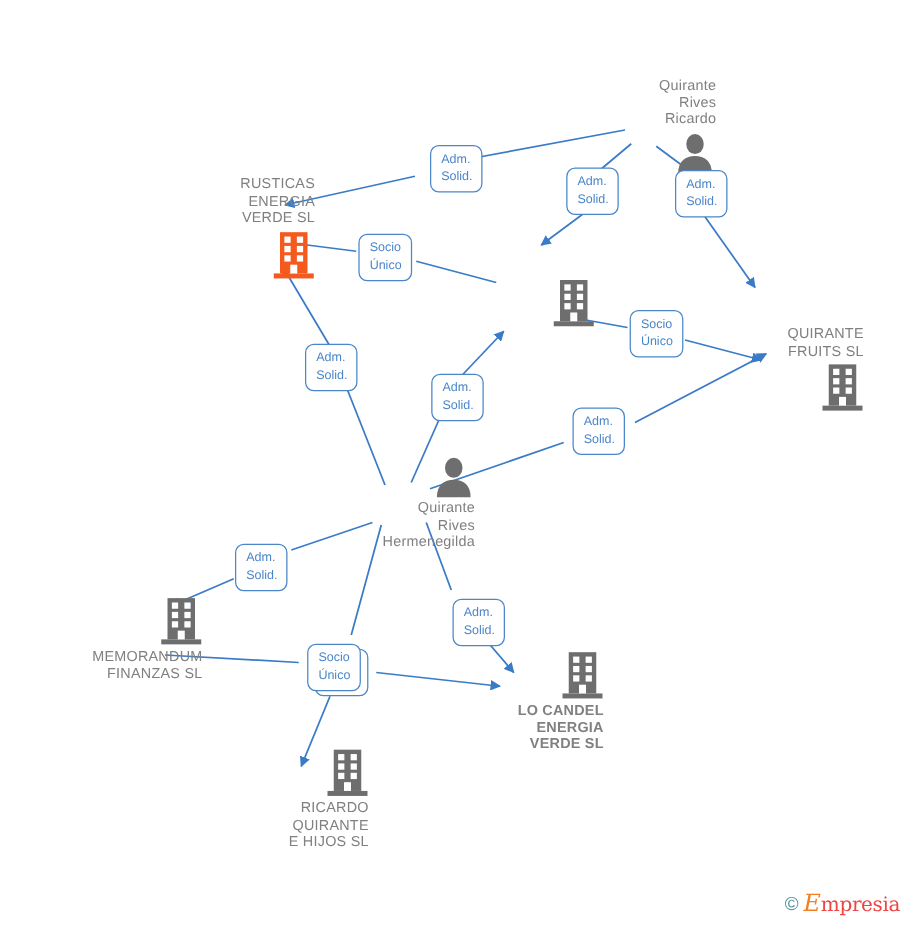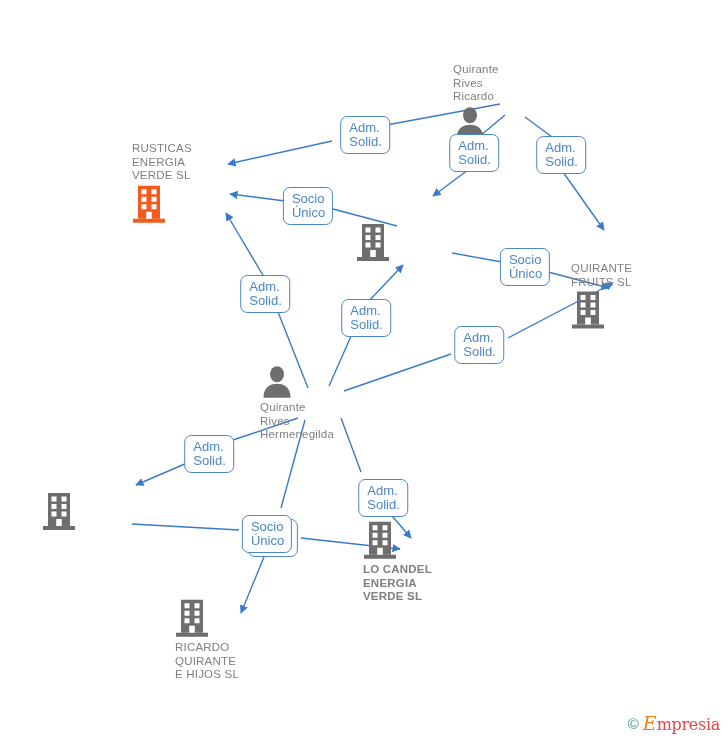--- a/index.html
+++ b/index.html
@@ -6,33 +6,33 @@
   body{
     width:728px;height:740px;
     background:#ffffff;
     font-family:"Liberation Sans",sans-serif;
     overflow:hidden;
     position:relative;
   }
   #canvas{position:absolute;left:0;top:0;width:728px;height:740px;}
   #edges{position:absolute;left:0;top:0;width:728px;height:740px;pointer-events:none;}
 
-  .node{position:absolute;transform:translate(-50%,-50%);text-align:left;width:120px;}
+  .node{position:absolute;transform:translate(-50%,-50%);text-align:right;width:120px;}
   .node .glyph{display:block;line-height:0;}
   .node .caption{
     font-size:11.5px;color:#808080;line-height:13.5px;
     letter-spacing:.2px;white-space:pre-line;
   }
   .node.below .caption{margin-top:2px;}
   .node.above .caption{margin-bottom:2px;}
 
   .edge-label{
     position:absolute;transform:translate(-50%,-50%);
     background:#ffffff;border:1.3px solid #4a86c8;border-radius:7px;
-    color:#4a86c8;font-size:13px;line-height:14px;
+    color:#4a86c8;font-size:10px;line-height:14px;
     padding:4px 7px 4px 8px;text-align:left;white-space:pre-line;
     box-sizing:border-box;
   }
 
   #watermark{
     position:absolute;right:8px;bottom:6px;
     display:flex;align-items:center;gap:4px;
     font-size:16px;line-height:18px;
   }
   #watermark .copy{color:#4a8f96;font-size:15px;}
@@ -134,20 +134,22 @@
             <rect x="6" y="1" width="22" height="33" fill="#6e6e6e"></rect>
             <rect x="1" y="34" width="32" height="4" fill="#6e6e6e"></rect>
             <rect x="9.5" y="4.5" width="5" height="5" fill="#fff"></rect>
             <rect x="19.5" y="4.5" width="5" height="5" fill="#fff"></rect>
             <rect x="9.5" y="12" width="5" height="5" fill="#fff"></rect>
             <rect x="19.5" y="12" width="5" height="5" fill="#fff"></rect>
             <rect x="9.5" y="19.5" width="5" height="5" fill="#fff"></rect>
             <rect x="19.5" y="19.5" width="5" height="5" fill="#fff"></rect>
             <rect x="14.2" y="27" width="5.6" height="7" fill="#fff"></rect>
           </svg></span>
+        <div class="caption">MEMORANDUM
+FINANZAS  SL</div>
       </div>
       <div class="node below" style="left: 423px; top: 562px; font-weight: bold;">
         <span class="glyph"><svg width="34" height="40" viewBox="0 0 34 40" xmlns="http://www.w3.org/2000/svg">
             <rect x="6" y="1" width="22" height="33" fill="#6e6e6e"></rect>
             <rect x="1" y="34" width="32" height="4" fill="#6e6e6e"></rect>
             <rect x="9.5" y="4.5" width="5" height="5" fill="#fff"></rect>
             <rect x="19.5" y="4.5" width="5" height="5" fill="#fff"></rect>
             <rect x="9.5" y="12" width="5" height="5" fill="#fff"></rect>
             <rect x="19.5" y="12" width="5" height="5" fill="#fff"></rect>
             <rect x="9.5" y="19.5" width="5" height="5" fill="#fff"></rect>

